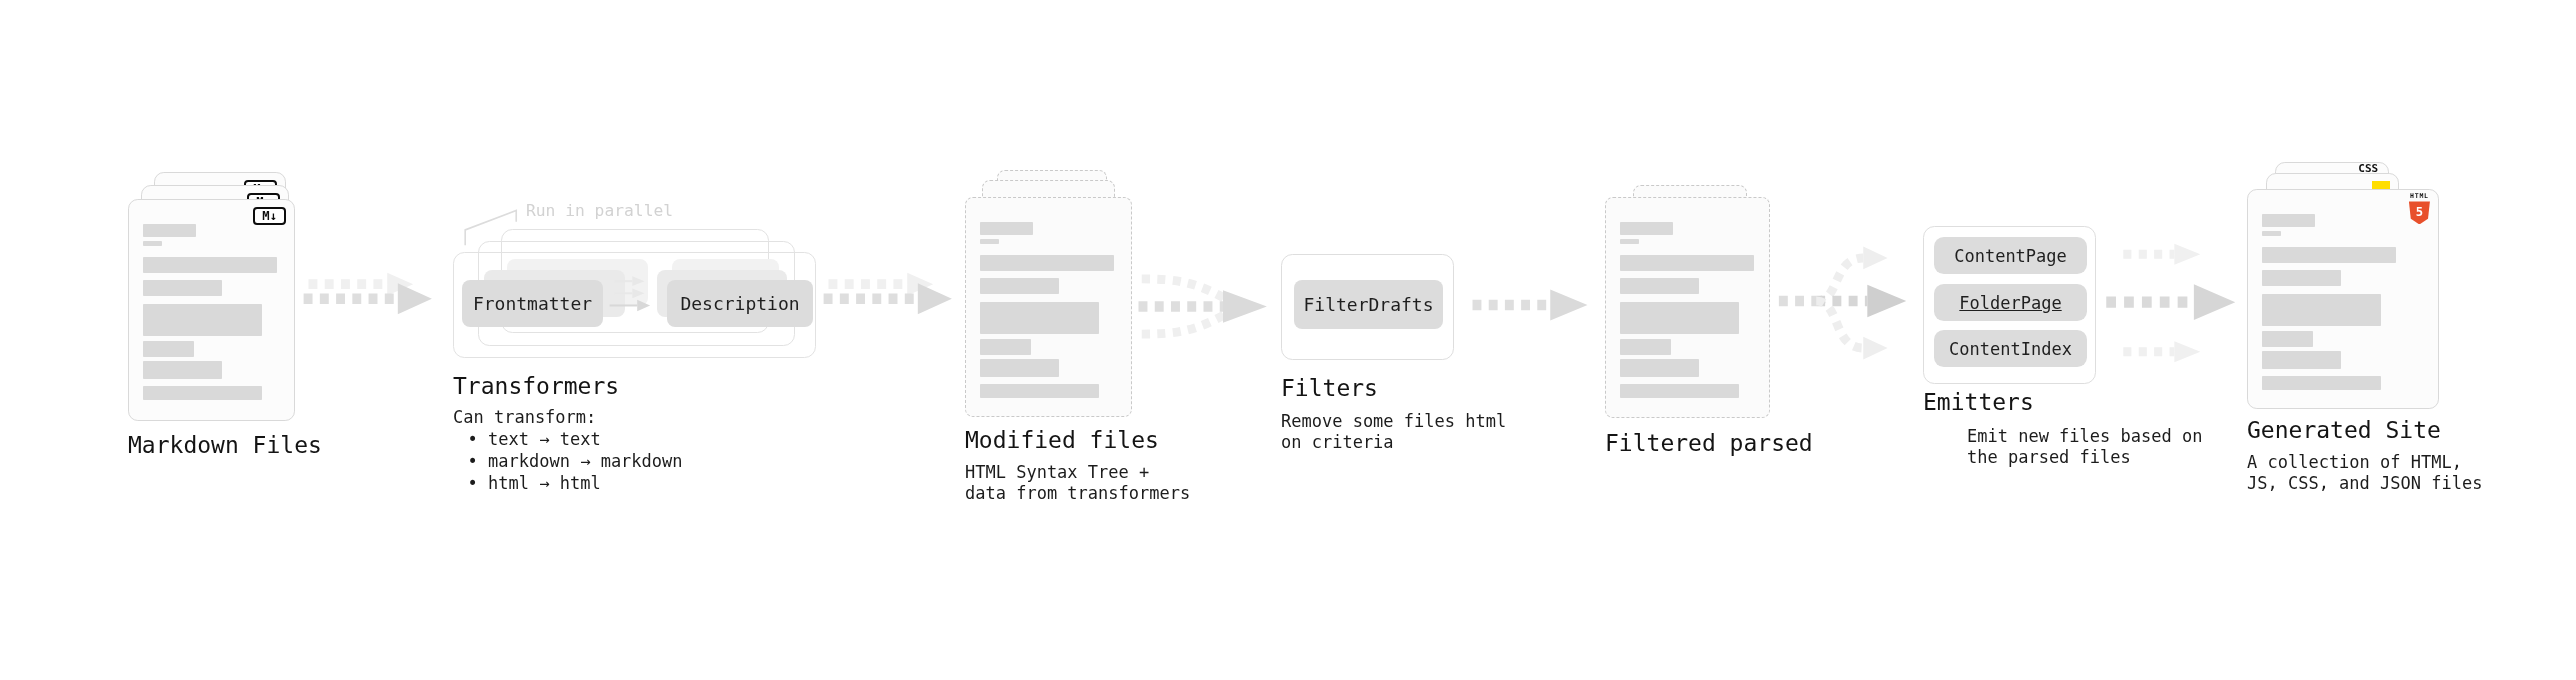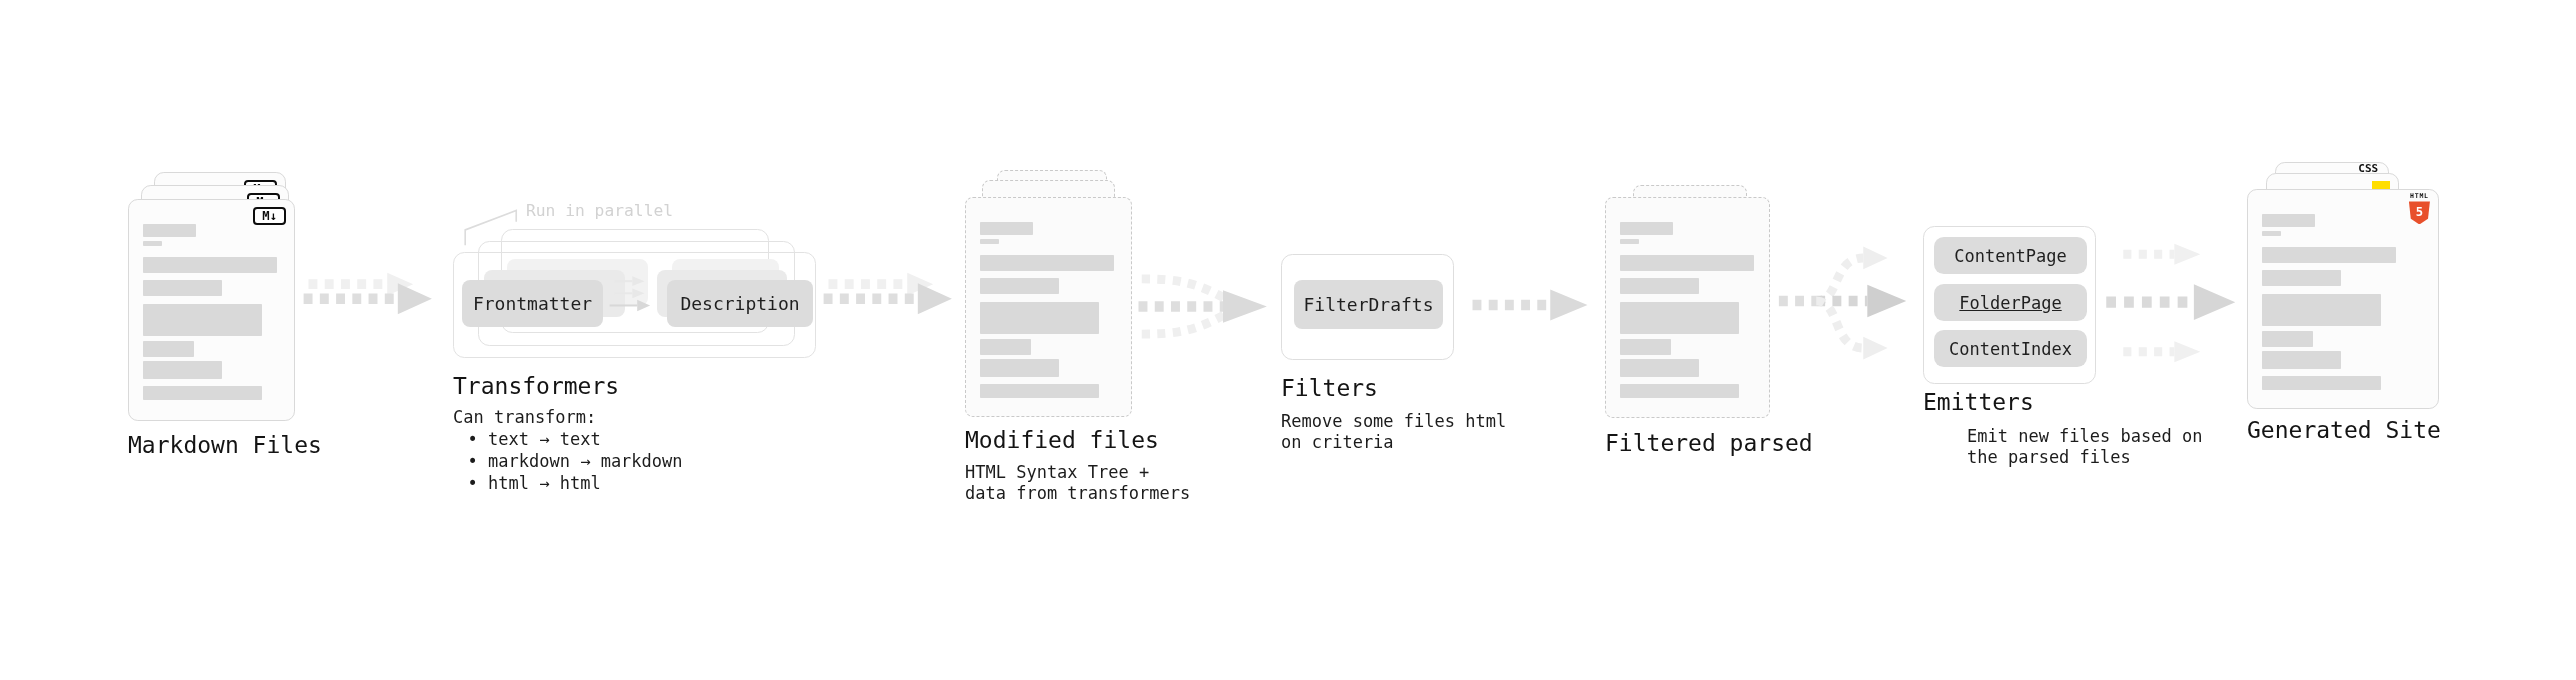--- a/index.html
+++ b/index.html
@@ -226,15 +226,19 @@
       <div class="bar b2"></div>
       <div class="bar b3"></div>
       <div class="bar b4"></div>
       <div class="bar b5"></div>
       <div class="bar b6"></div>
       <div class="bar b7"></div>
       <div class="bar b8"></div>
     </div>
   </div>
   <div class="stage-label" style="left:2247px;top:416px;">Generated Site</div>
+  <div class="stage-desc" style="left:2247px;top:452px;">
+    <div>A collection of HTML,</div>
+    <div>JS, CSS, and JSON files</div>
+  </div>
 
 </div>
 
 
 </body></html>

